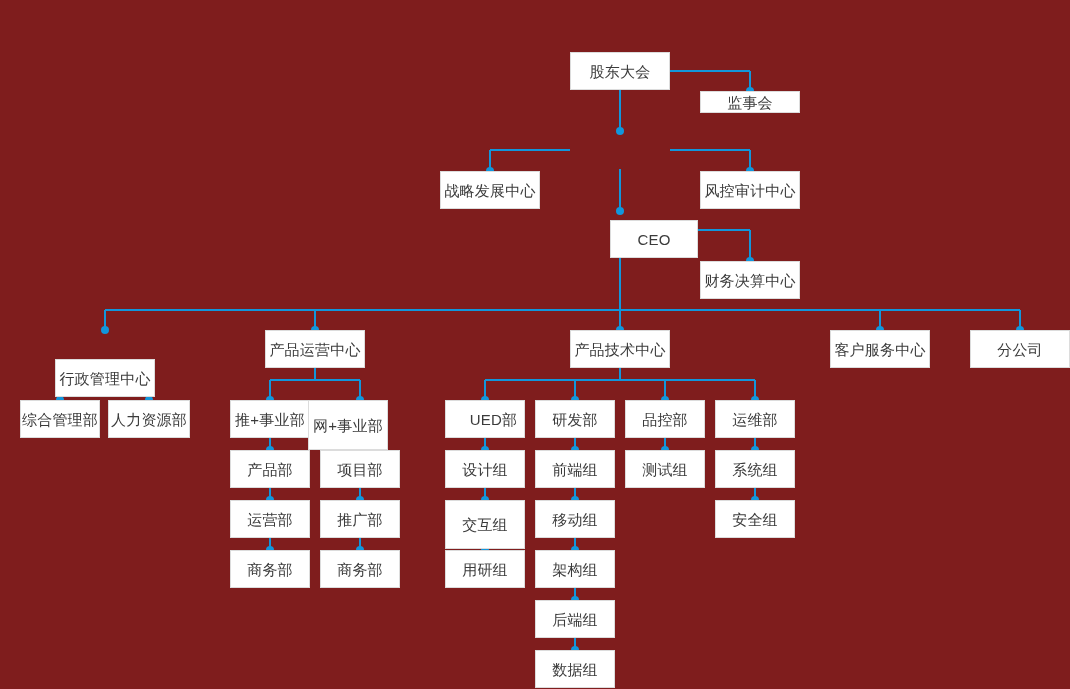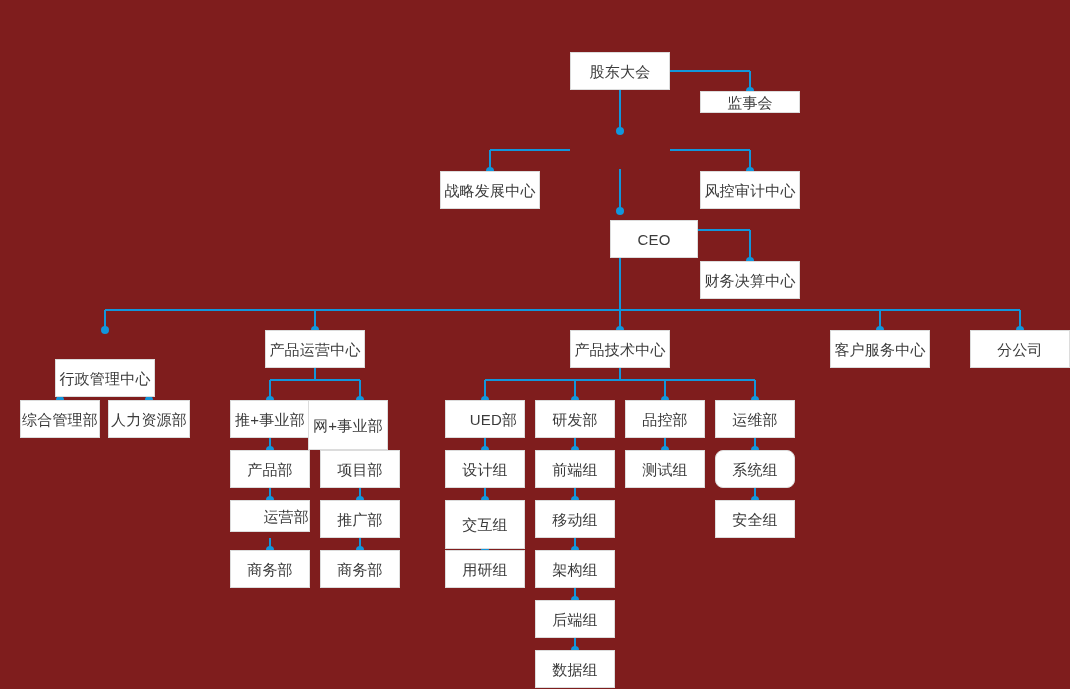--- a/index.html
+++ b/index.html
@@ -188,21 +188,21 @@
       </div>
       <div class="node" style="left: 308px; top: 400px; width: 80px; height: 50px;">
         <span class="node-label">网+事业部</span>
       </div>
       <div class="node" style="left: 230px; top: 450px; width: 80px; height: 38px;">
         <span class="node-label">产品部</span>
       </div>
       <div class="node" style="left: 320px; top: 450px; width: 80px; height: 38px;">
         <span class="node-label">项目部</span>
       </div>
-      <div class="node" style="left: 230px; top: 500px; width: 80px; height: 32px; justify-content: flex-end;">
+      <div class="node" style="left: 230px; top: 500px; width: 80px; height: 38px;">
         <span class="node-label">运营部</span>
       </div>
       <div class="node" style="left: 320px; top: 500px; width: 80px; height: 38px;">
         <span class="node-label">推广部</span>
       </div>
       <div class="node" style="left: 230px; top: 550px; width: 80px; height: 38px;">
         <span class="node-label">商务部</span>
       </div>
       <div class="node" style="left: 320px; top: 550px; width: 80px; height: 38px;">
         <span class="node-label">商务部</span>
@@ -221,21 +221,21 @@
       </div>
       <div class="node" style="left: 445px; top: 450px; width: 80px; height: 38px;">
         <span class="node-label">设计组</span>
       </div>
       <div class="node" style="left: 535px; top: 450px; width: 80px; height: 38px;">
         <span class="node-label">前端组</span>
       </div>
       <div class="node" style="left: 625px; top: 450px; width: 80px; height: 38px;">
         <span class="node-label">测试组</span>
       </div>
-      <div class="node" style="left: 715px; top: 450px; width: 80px; height: 38px; border-radius: 8px;">
+      <div class="node" style="left: 715px; top: 450px; width: 80px; height: 38px;">
         <span class="node-label">系统组</span>
       </div>
       <div class="node" style="left: 445px; top: 500px; width: 80px; height: 49px;">
         <span class="node-label">交互组</span>
       </div>
       <div class="node" style="left: 535px; top: 500px; width: 80px; height: 38px;">
         <span class="node-label">移动组</span>
       </div>
       <div class="node" style="left: 715px; top: 500px; width: 80px; height: 38px;">
         <span class="node-label">安全组</span>

